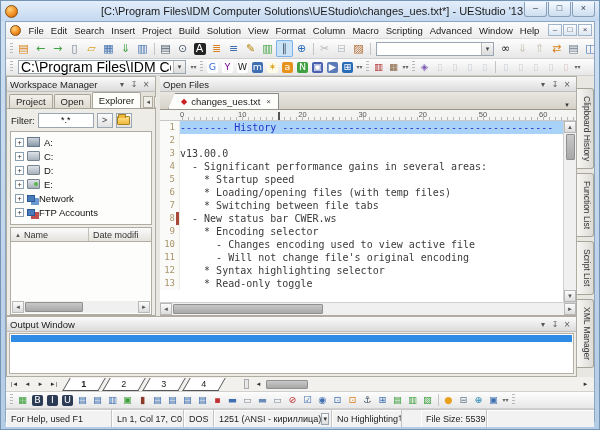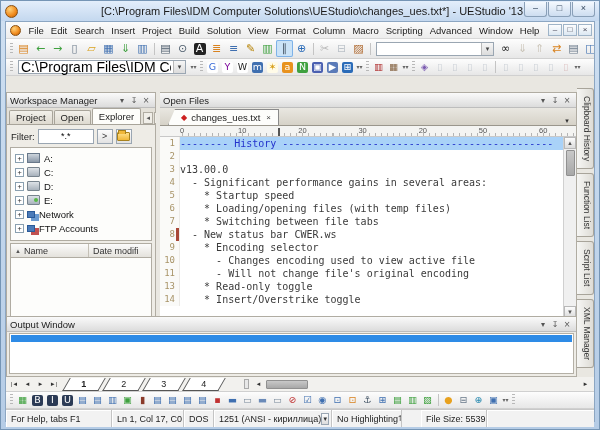--- a/index.html
+++ b/index.html
@@ -54,21 +54,21 @@
   .mini-combo { width:118px; height:14px; border:1px solid #9aa6b2; background:#fff; margin:0 3px;
     display:flex; align-items:center; flex:none; }
   .mini-combo input { flex:1; border:none; outline:none; font-size:14px; padding:0 2px; min-width:0; background:transparent; }
   .combo-btn { width:12px; height:100%; flex:none; background:linear-gradient(#f6f6f6,#dcdcdc);
     border-left:1px solid #b8b8b8; font-size:7px; color:#444; display:flex; align-items:center; justify-content:center; }
   .addr { width:168px; }
   .ovf { width:9px; flex:none; font-size:6px; color:#666; line-height:1; text-align:center; }
 
   
   .mainwrap { flex:none; height:301px; position:relative; background:#e9e7e1; }
-  .mainrow { position:absolute; left:0; top:16px; right:17px; height:240px; display:flex; }
+  .mainrow { position:absolute; left:0; top:0; right:17px; height:240px; display:flex; }
   .vsplit { width:4px; flex:none; background:#e9e7e1; }
 
   
   .ws { width:150px; flex:none; background:#eeece6; border:1px solid #b0aca2; display:flex; flex-direction:column; }
   .phead { height:15px; flex:none; background:linear-gradient(#fafafa,#dcdcdc); border-bottom:1px solid #bdbdbd;
     display:flex; align-items:center; padding:0 3px; }
   .phead .ptitle { flex:1; font-size:9.5px; color:#222; white-space:nowrap; overflow:hidden; }
   .pbtn { width:12px; height:11px; flex:none; display:flex; align-items:center; justify-content:center;
     font-size:8px; color:#555; font-family:"DejaVu Sans",sans-serif; }
   .wstabs { height:17px; flex:none; display:flex; align-items:flex-end; padding:2px 2px 0; background:#e4e1d9; border-bottom:1px solid #a8a49a; }
@@ -586,26 +586,26 @@
                 </div>
                 <div class="line">
                   <span class="num">10</span>
                   <span class="txt">      - Changes encoding used to view active file</span>
                 </div>
                 <div class="line">
                   <span class="num">11</span>
                   <span class="txt">      - Will not change file's original encoding</span>
                 </div>
                 <div class="line">
+                  <span class="num">12</span>
+                  <span class="txt">    * Syntax highlighting selector</span>
+                </div>
+                <div class="line">
                   <span class="num">13</span>
                   <span class="txt">    * Read-only toggle</span>
-                </div>
-                <div class="line">
-                  <span class="num">14</span>
-                  <span class="txt">    * Insert/Overstrike toggle</span>
                 </div>
               </div>
             <div class="vscroll">
               <span class="sbtn">▲</span>
               <span class="sthumb"></span>
               <span class="vfill"></span>
               <span class="sbtn">▼</span>
             </div>
           </div>
           <div class="edhscroll">
@@ -773,21 +773,21 @@
           </span>
           <span class="tbi">
             <span class="g" style="color: rgb(63, 111, 176);">▣</span>
           </span>
         </div>
       <span class="ovf">▾▾</span>
       <span class="grip"></span>
     </div>
 
     <div class="status">
-      <span class="scell help">For Help, tabs F1</span>
+      <span class="scell help">For Help, used F1</span>
       <span class="scell pos">Ln 1, Col 17, C0</span>
       <span class="scell eol">DOS</span>
       <span class="scell enc">
         <span>1251  (ANSI - кириллица)</span>
         <span class="enc-dd">▼</span>
       </span>
       <span class="scell hl">
         <span>No Highlighting</span>
         <span class="spin">⇅</span>
       </span>

